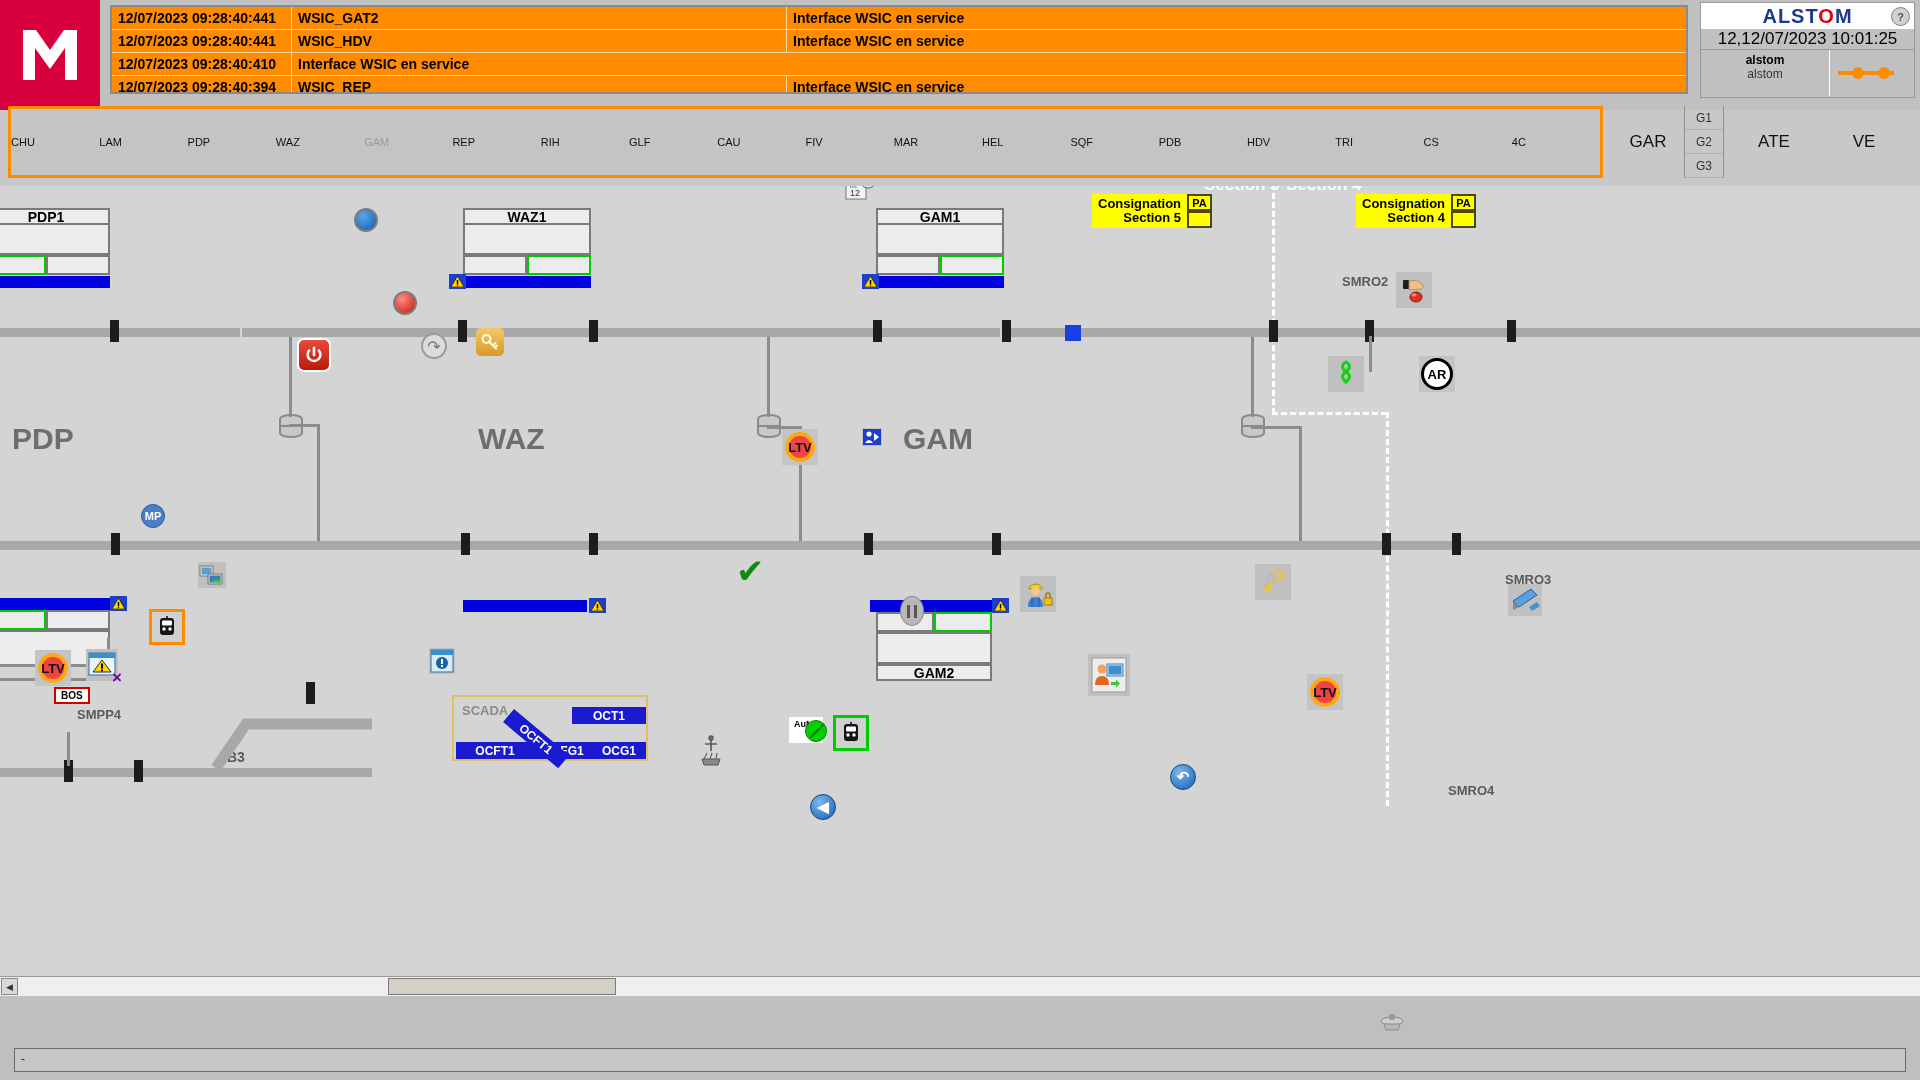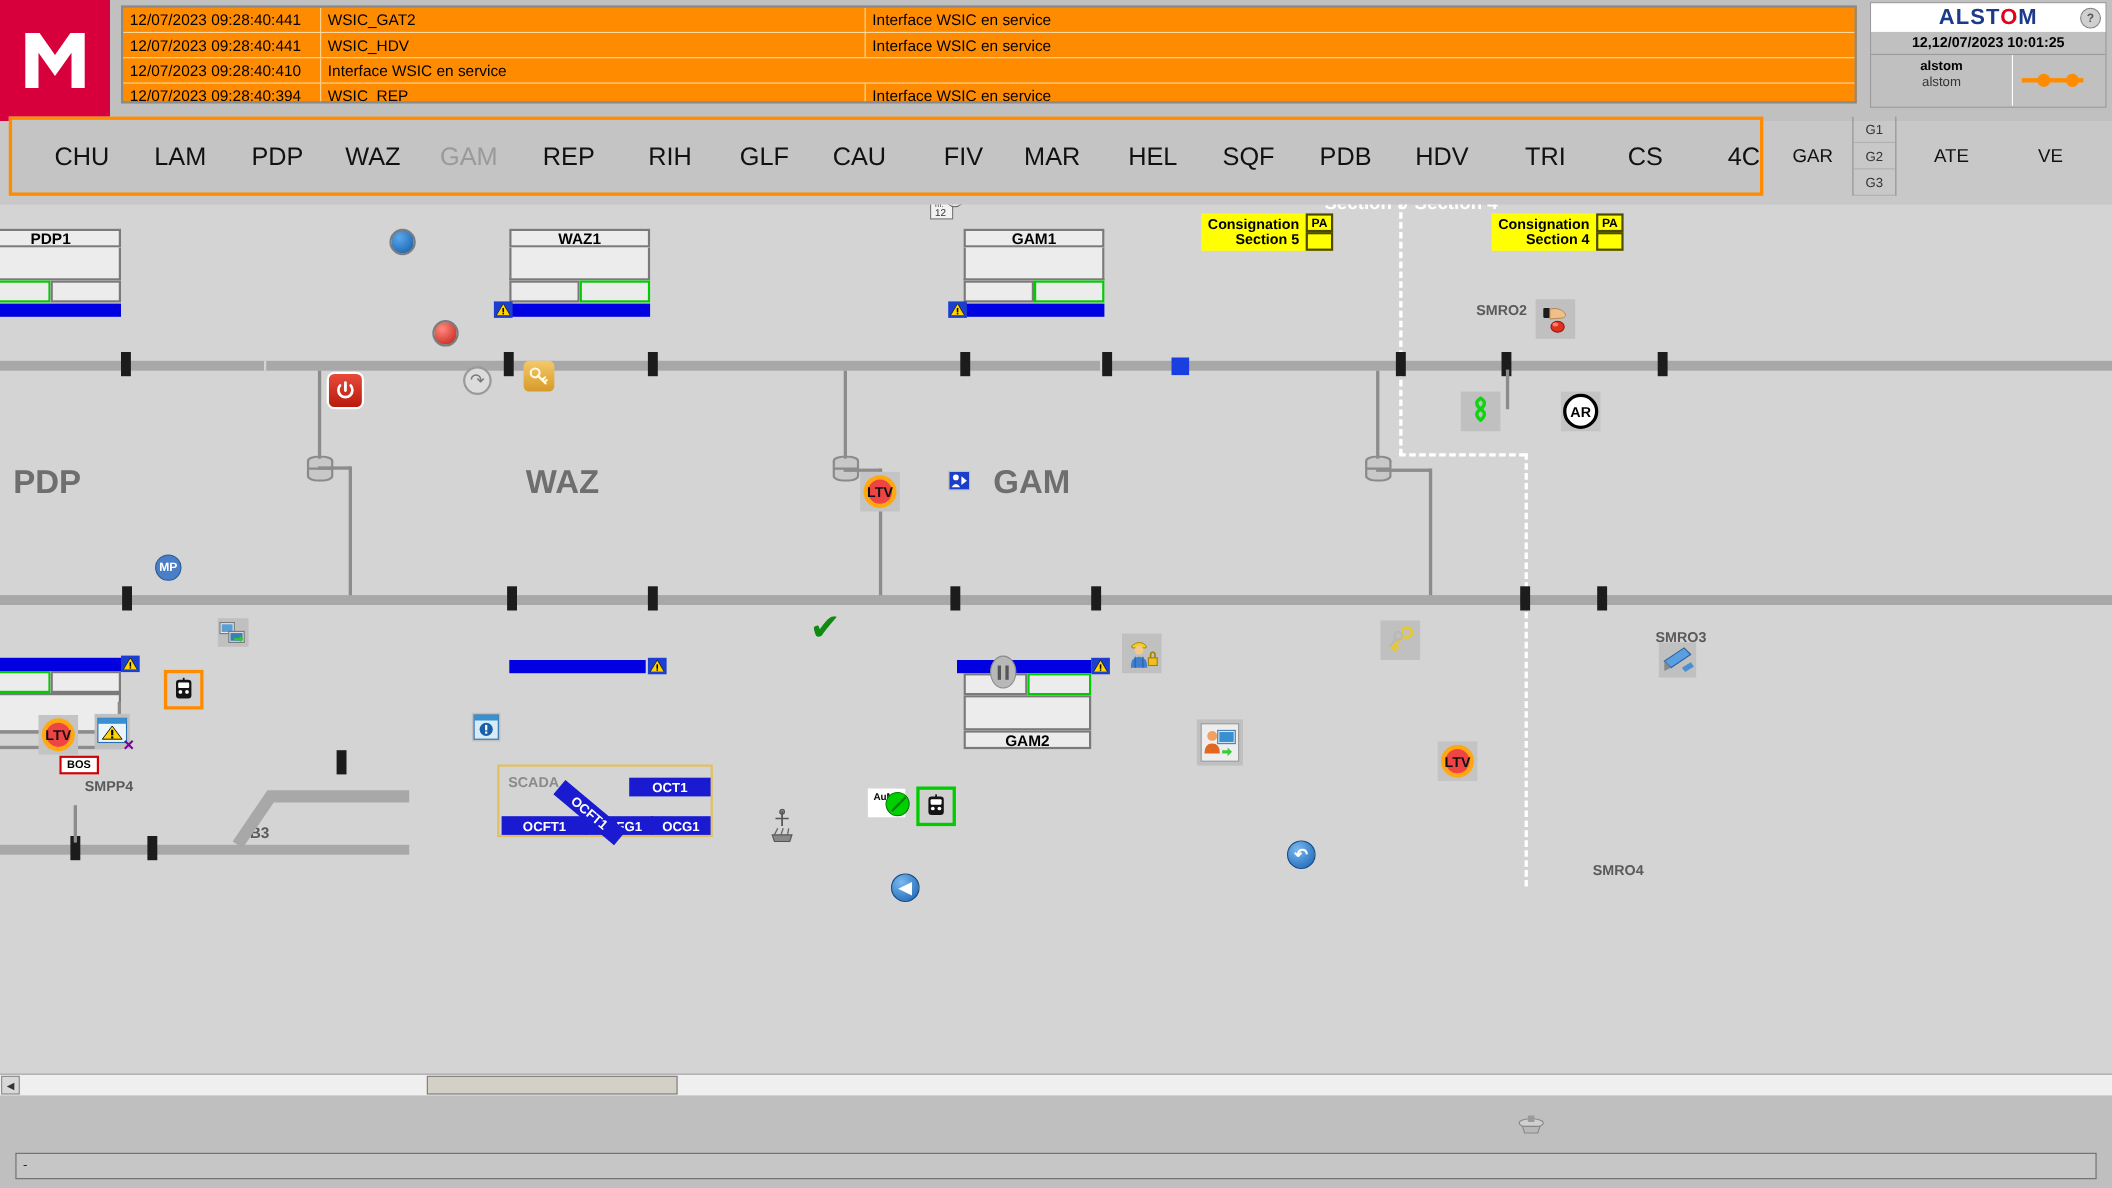--- a/index.html
+++ b/index.html
@@ -21,21 +21,21 @@
   #logo-mark { width: 62px; height: 58px; }
 
   #alarm-panel {
     position: absolute; left: 110px; top: 5px; width: 1578px; height: 89px;
     border: 2px solid #8a8a8a; background: #ff8c00; box-sizing: border-box;
     overflow: hidden;
   }
   .alarm-row {
     display: flex; height: 23px; line-height: 23px;
     border-bottom: 1px solid #ffd9a0; box-sizing: border-box;
-    font-size: 14px; color: #000;
+    font-size: 14px; color: #000; font-weight: bold;
   }
   .alarm-ts { width: 180px; padding-left: 6px; border-right: 1px solid #ffd9a0; box-sizing: border-box; }
   .alarm-tag { width: 495px; padding-left: 6px; border-right: 1px solid #ffd9a0; box-sizing: border-box; }
   .alarm-msg { flex: 1; padding-left: 6px; box-sizing: border-box; }
 
   #brand-panel {
     position: absolute; left: 1700px; top: 2px; width: 215px; height: 96px;
     background: #c0c0c0; border: 1px solid #9a9a9a; box-sizing: border-box;
   }
   #brand-logo-row {
@@ -43,22 +43,22 @@
     justify-content: center; position: relative;
   }
   #alstom-word { font-size: 20px; font-weight: bold; letter-spacing: 1px; color: #1b3a8c; }
   #alstom-word .red { color: #e2001a; }
   #help-icon {
     position: absolute; right: 4px; top: 4px; width: 17px; height: 17px; border-radius: 50%;
     background: #d0d0d0; border: 1px solid #808080; font-size: 11px; color: #555;
     display: flex; align-items: center; justify-content: center; font-weight: bold;
   }
   #brand-datetime {
-    height: 20px; line-height: 20px; text-align: center; font-size: 13px;
-    font-weight: bold; color: #000; border-bottom: 1px solid #9a9a9a;
+    height: 20px; line-height: 20px; text-align: center; font-size: 17px;
+    font-weight: normal; color: #000; border-bottom: 1px solid #9a9a9a;
   }
   #brand-user {
     display: flex; height: 46px;
   }
   #brand-user-names {
     width: 128px; text-align: center; padding-top: 3px; border-right: 1px solid #ffffff;
   }
   #brand-user-names .u1 { font-size: 12px; font-weight: bold; color: #000; }
   #brand-user-names .u2 { font-size: 12px; color: #333; }
   #brand-conn { flex: 1; position: relative; }
@@ -67,21 +67,21 @@
   #brand-conn .d2 { position: absolute; left: 48px; top: 17px; width: 12px; height: 12px; border-radius: 50%; background: #ff8c00; }
 
   
   #nav-wrap { position: absolute; left: 0; top: 104px; width: 1920px; height: 82px; }
   #nav-main {
     position: absolute; left: 8px; top: 2px; width: 1595px; height: 72px;
     border: 3px solid #ff8c00; background: #c4c4c4; box-sizing: border-box;
     display: flex; align-items: center;
   }
   .nav-item {
-    flex: 1; text-align: right; font-size: 23px; color: #111; cursor: pointer; padding-left: 28px;
+    flex: 1; text-align: left; font-size: 11px; color: #111; cursor: pointer;
   }
   .nav-item.disabled { color: #9a9a9a; }
 
   #nav-right { position: absolute; left: 1612px; top: 2px; width: 300px; height: 72px; display: flex; align-items: center; }
   #nav-gar { width: 72px; text-align: center; font-size: 17px; color: #111; }
   #nav-groups { width: 38px; border-left: 1px solid #8f8f8f; border-right: 1px solid #8f8f8f; }
   .nav-group {
     height: 24px; line-height: 24px; text-align: center; font-size: 12px; color: #333;
     border-bottom: 1px solid #b0b0b0; box-sizing: border-box;
   }

